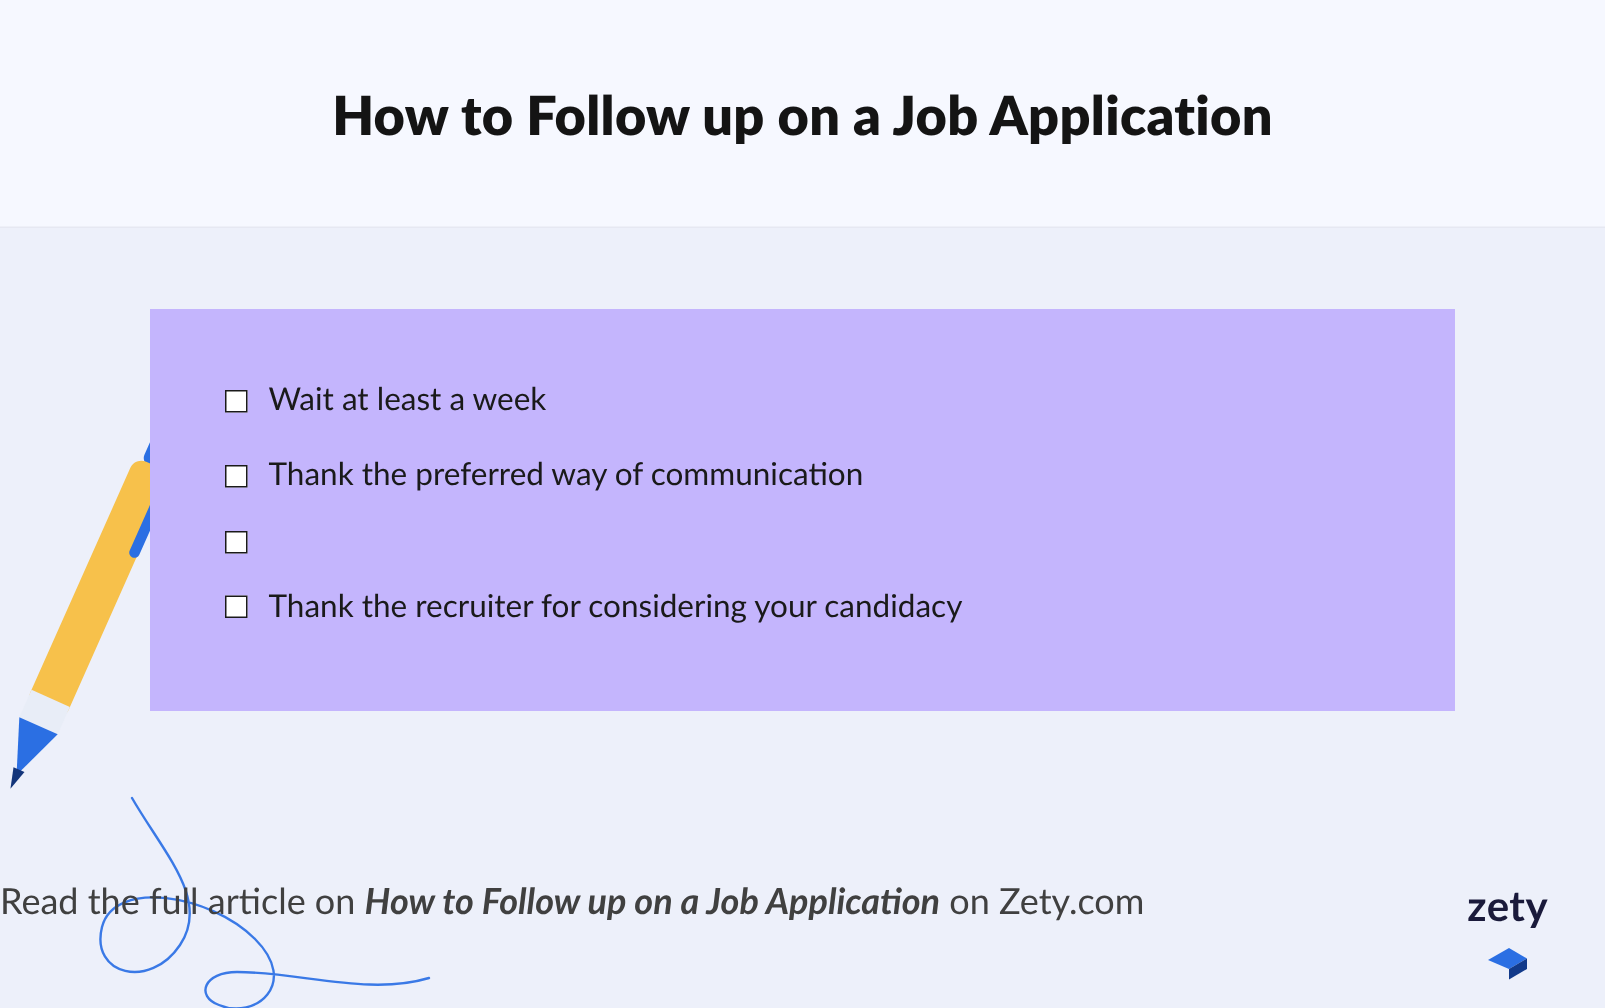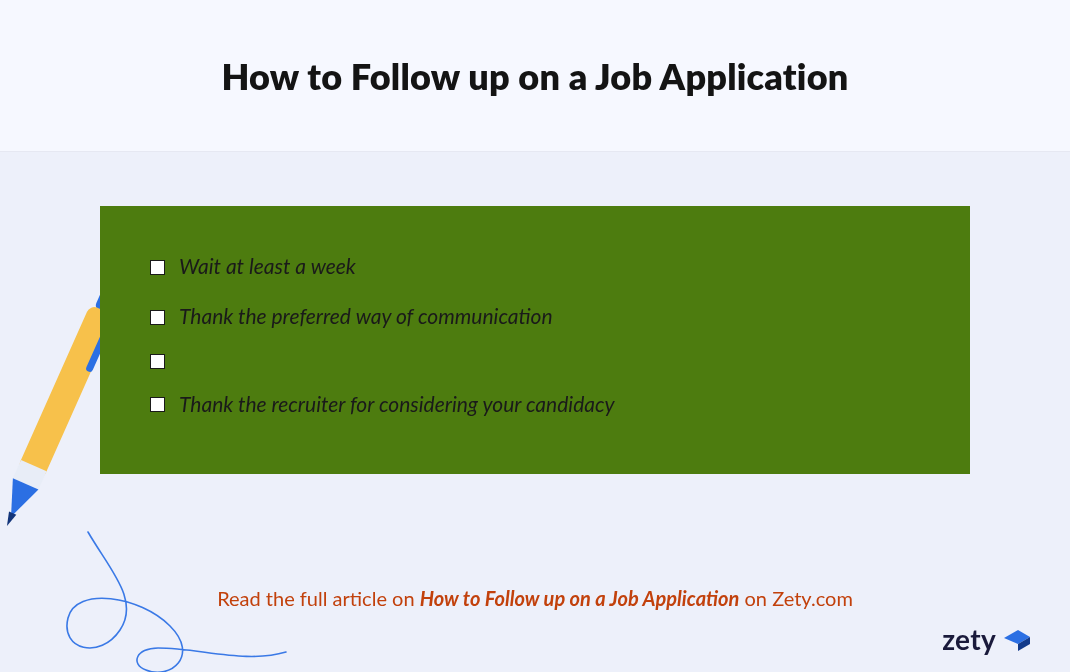--- a/index.html
+++ b/index.html
@@ -29,23 +29,22 @@
   .canvas {
     position: relative;
     width: 100%;
     height: calc(672px - 152px);
   }
   .card {
     position: absolute;
     left: 100px;
     top: 54px;
     width: 870px;
-    background: #4d7c0f;
+    background: #c4b5fd;
     padding: 46px 50px 40px 50px;
-    font-style: italic;
   }
   .check-row {
     display: flex;
     align-items: center;
     gap: 14px;
     margin: 0 0 22px 0;
     font-size: 21px;
     line-height: 1.35;
     color: #1a1a1a;
   }
@@ -56,23 +55,23 @@
     border: 1.6px solid #1a1a1a;
     background: #fff;
     flex: 0 0 auto;
     position: relative;
     top: 1px;
   }
   .footer-line {
     position: absolute;
     left: 0; right: 0;
     top: 434px;
-    text-align: center;
-    font-size: 20px;
-    color: #c2410c;
+    text-align: left;
+    font-size: 24px;
+    color: #404040;
   }
   .footer-line .em { font-style: italic; font-weight: 700; }
   
   .pen-wrap {
     position: absolute;
     left: -2px;
     top: 124px;
     width: 120px; height: 300px;
     pointer-events: none;
   }
@@ -85,20 +84,21 @@
   }
   
   .logo {
     position: absolute;
     right: 38px;
     bottom: 16px;
     display: flex;
     align-items: center;
     gap: 6px;
     color: #1a1a3b;
+    flex-direction: column;
   }
   .logo .word {
     font-size: 28px;
     font-weight: 700;
     letter-spacing: .3px;
     color: #1a1a3b;
   }
   .logo svg { display: block; }
 </style>
 </head>

